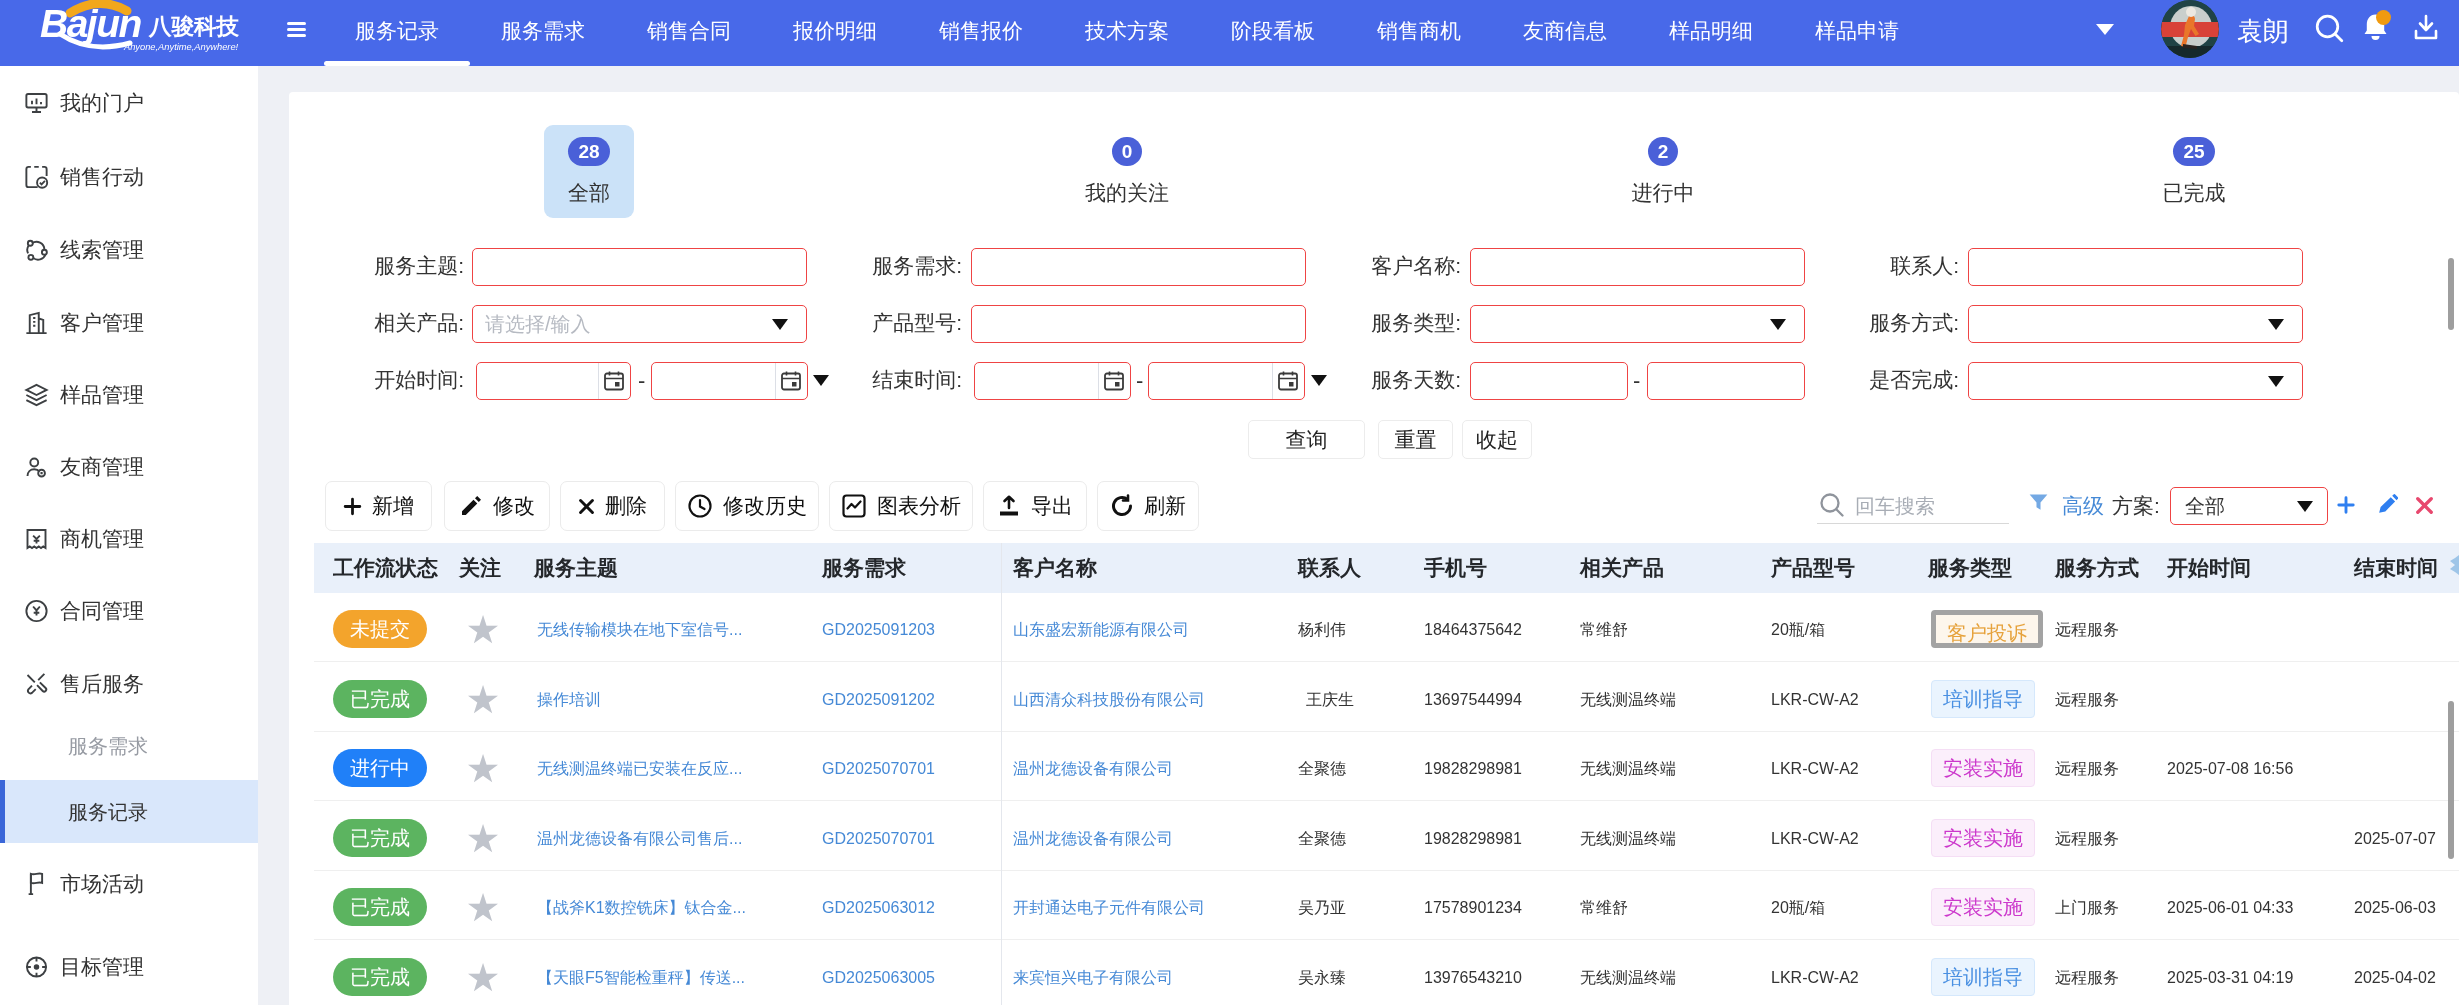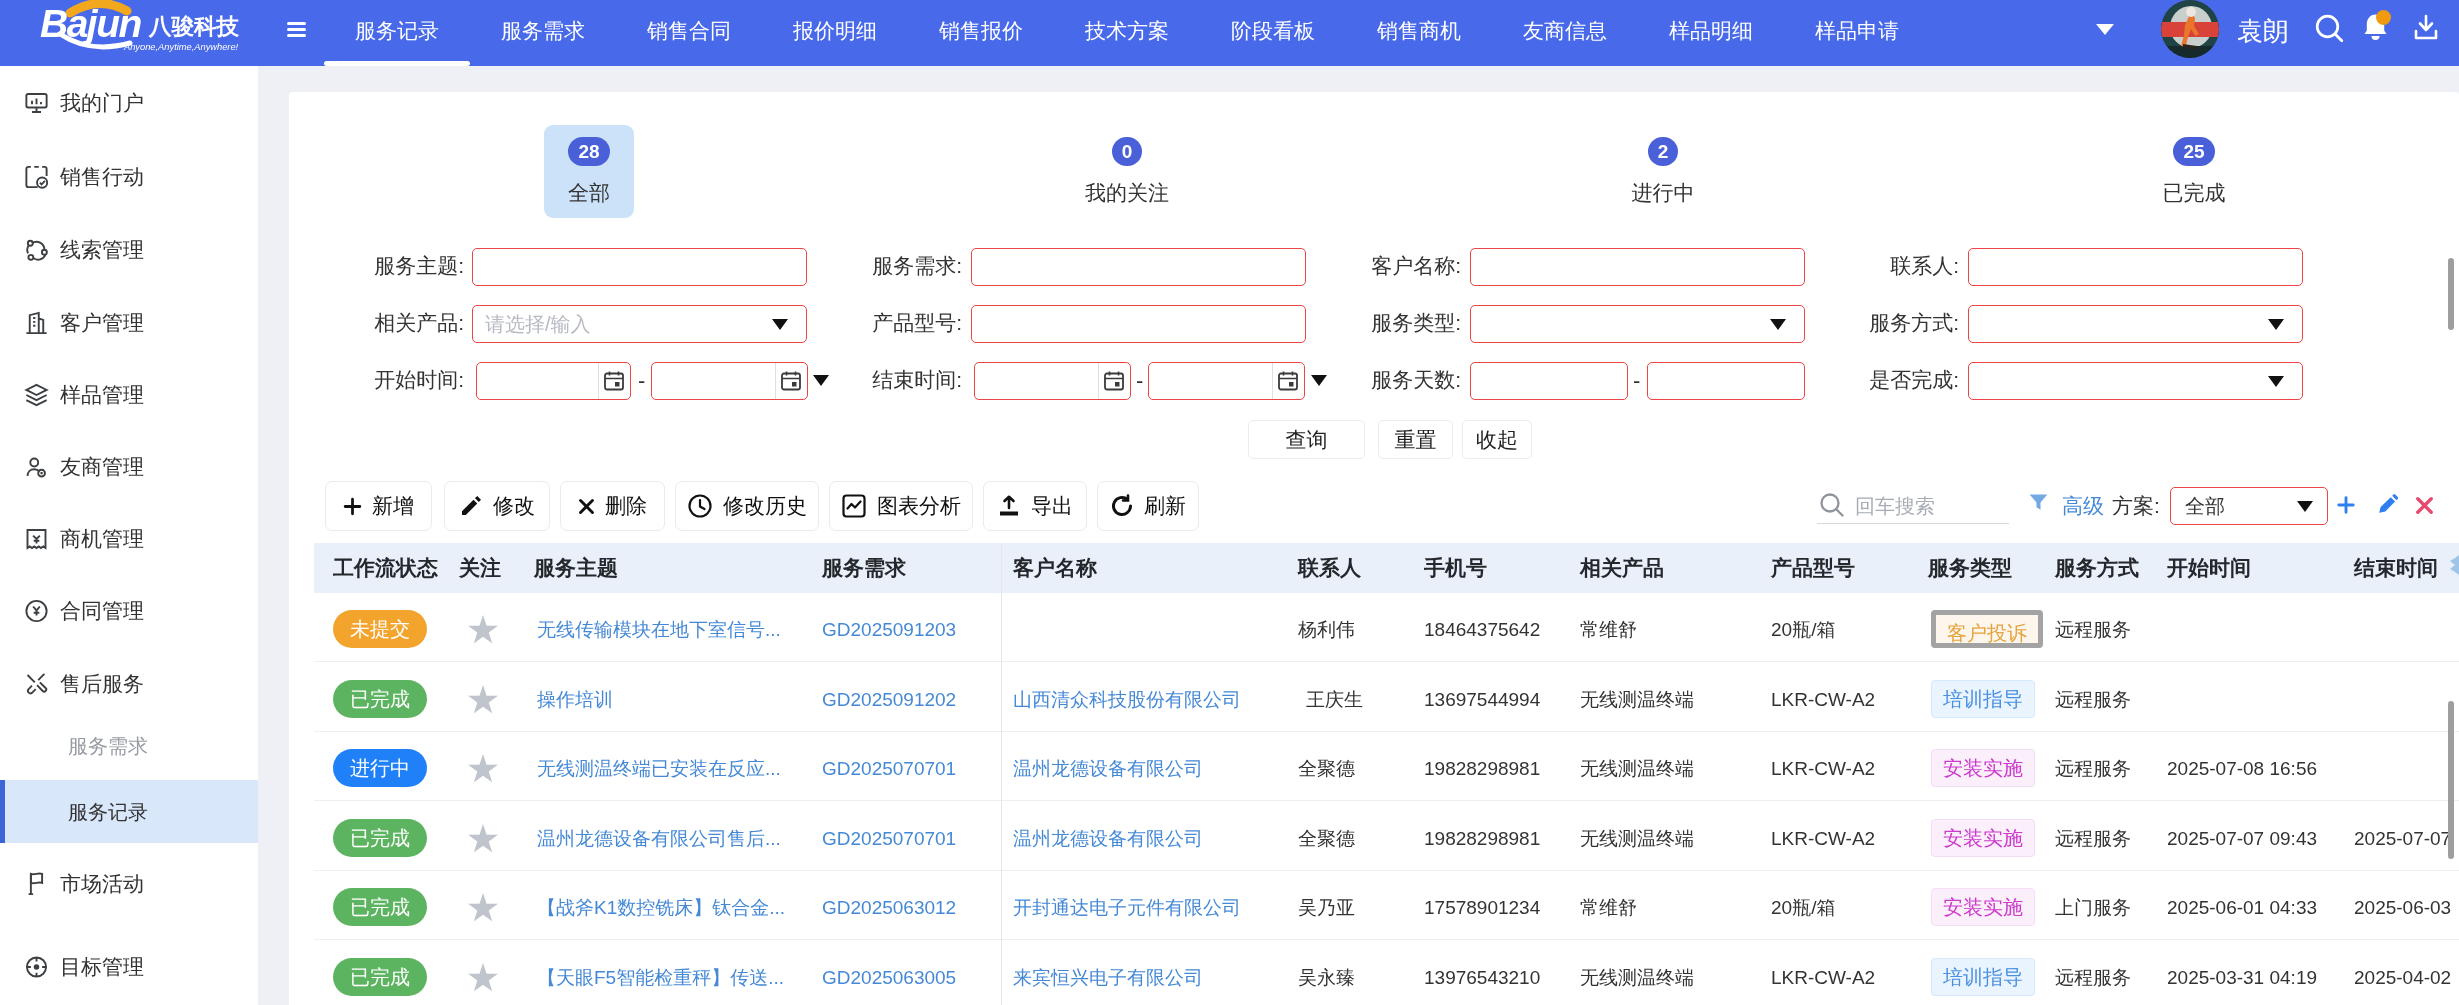--- a/index.html
+++ b/index.html
@@ -54,21 +54,21 @@
 
   
   .thead { position:absolute; left:314px; top:543px; width:2145px; height:50px; background:#e9f0fa; }
   .th { position:absolute; top:0; height:50px; line-height:50px; font-weight:bold; font-size:21px; color:#24272b; }
   .row { position:absolute; left:314px; width:2145px; height:69px; border-bottom:1px solid #efefef; background:#fff; }
   .pill { position:absolute; left:19px; top:17px; width:94px; height:38px; border-radius:19px; color:#fff; font-size:20px; text-align:center; line-height:38px; }
   .pill.or { background:#f3a42c; }
   .pill.gr { background:#5cb460; }
   .pill.bl { background:#2080f8; }
   .star { position:absolute; left:152px; top:14px; font-size:34px; color:#c0c4cc; }
-  .cell { position:absolute; top:0; height:55px; line-height:73px; font-size:19px; color:#333; white-space:nowrap; }
+  .cell { position:absolute; top:0; height:55px; line-height:73px; font-size:16px; color:#333; white-space:nowrap; }
   .lnk { color:#4589d6; }
   .tag { position:absolute; top:17px; height:38px; line-height:36px; padding:0 11px; border-radius:4px; font-size:20px; }
   .tag.o { color:#e6a23c; background:#fdf6ec; border:5px solid #a3a3a3; }
   .tag.b { color:#4a90e2; background:#eaf4fe; border:1px solid #d5e8fc; }
   .tag.m { color:#cc39cc; background:#fbeffb; border:1px solid #f5def5; }
 
   .vline { position:absolute; left:1001px; top:543px; width:1px; height:462px; background:#e4e7ed; }
 
   .sbar { position:absolute; left:2448px; width:6px; border-radius:3px; background:#9e9e9e; }
 </style>
@@ -376,20 +376,21 @@
   <div class="th" style="left:1741px;">服务方式</div>
   <div class="th" style="left:1853px;">开始时间</div>
   <div class="th" style="left:2040px;">结束时间</div>
 </div>
 
 <div class="row" style="top:593px;">
   <span class="pill or">未提交</span>
     <span class="star">★</span>
   <span class="cell lnk" style="left:223px;">无线传输模块在地下室信号...</span>
   <span class="cell lnk" style="left:508px;">GD2025091203</span>
+  <span class="cell lnk" style="left:699px;">山东盛宏新能源有限公司</span>
   <span class="cell" style="left:984px;">杨利伟</span>
   <span class="cell" style="left:1110px;">18464375642</span>
   <span class="cell" style="left:1266px;">常维舒</span>
   <span class="cell" style="left:1457px;">20瓶/箱</span>
   <span class="tag o" style="left:1617px;">客户投诉</span>
   <span class="cell" style="left:1741px;">远程服务</span>
 </div>
 <div class="row" style="top:662.5px;">
   <span class="pill gr">已完成</span>
     <span class="star">★</span>
@@ -422,21 +423,20 @@
     <span class="star">★</span>
   <span class="cell lnk" style="left:223px;">温州龙德设备有限公司售后...</span>
   <span class="cell lnk" style="left:508px;">GD2025070701</span>
   <span class="cell lnk" style="left:699px;">温州龙德设备有限公司</span>
   <span class="cell" style="left:984px;">全聚德</span>
   <span class="cell" style="left:1110px;">19828298981</span>
   <span class="cell" style="left:1266px;">无线测温终端</span>
   <span class="cell" style="left:1457px;">LKR-CW-A2</span>
   <span class="tag m" style="left:1617px;">安装实施</span>
   <span class="cell" style="left:1741px;">远程服务</span>
-  <span class="cell" style="left:1853px;">2025-07-07 09:43</span>
   <span class="cell" style="left:2040px;">2025-07-07</span>
 </div>
 <div class="row" style="top:871px;">
   <span class="pill gr">已完成</span>
     <span class="star">★</span>
   <span class="cell lnk" style="left:223px;">【战斧K1数控铣床】钛合金...</span>
   <span class="cell lnk" style="left:508px;">GD2025063012</span>
   <span class="cell lnk" style="left:699px;">开封通达电子元件有限公司</span>
   <span class="cell" style="left:984px;">吴乃亚</span>
   <span class="cell" style="left:1110px;">17578901234</span>

